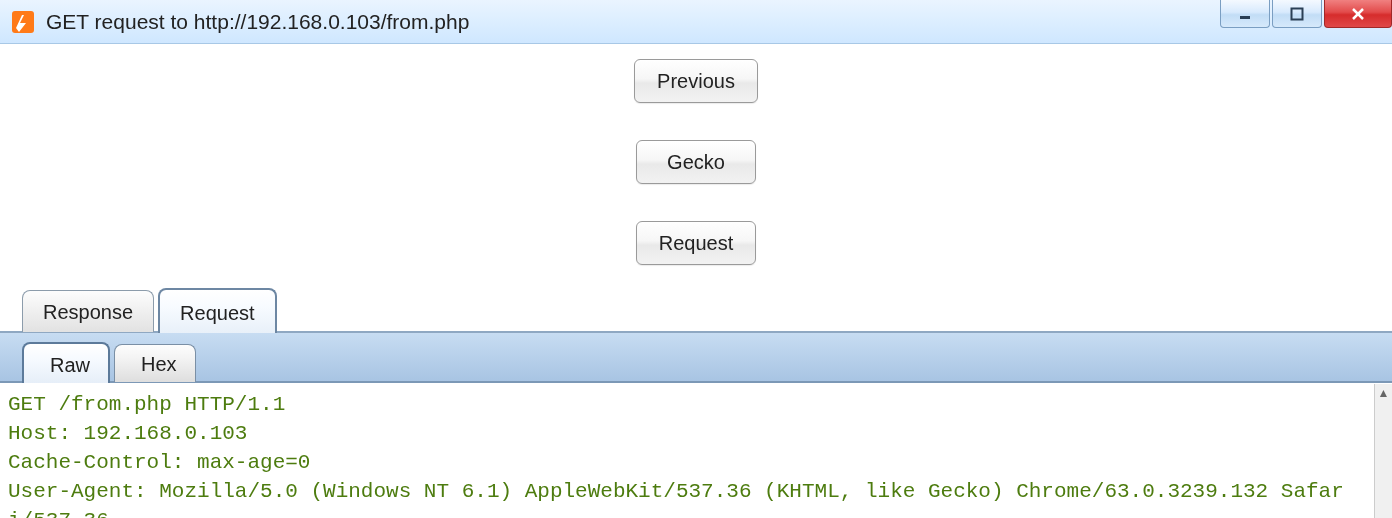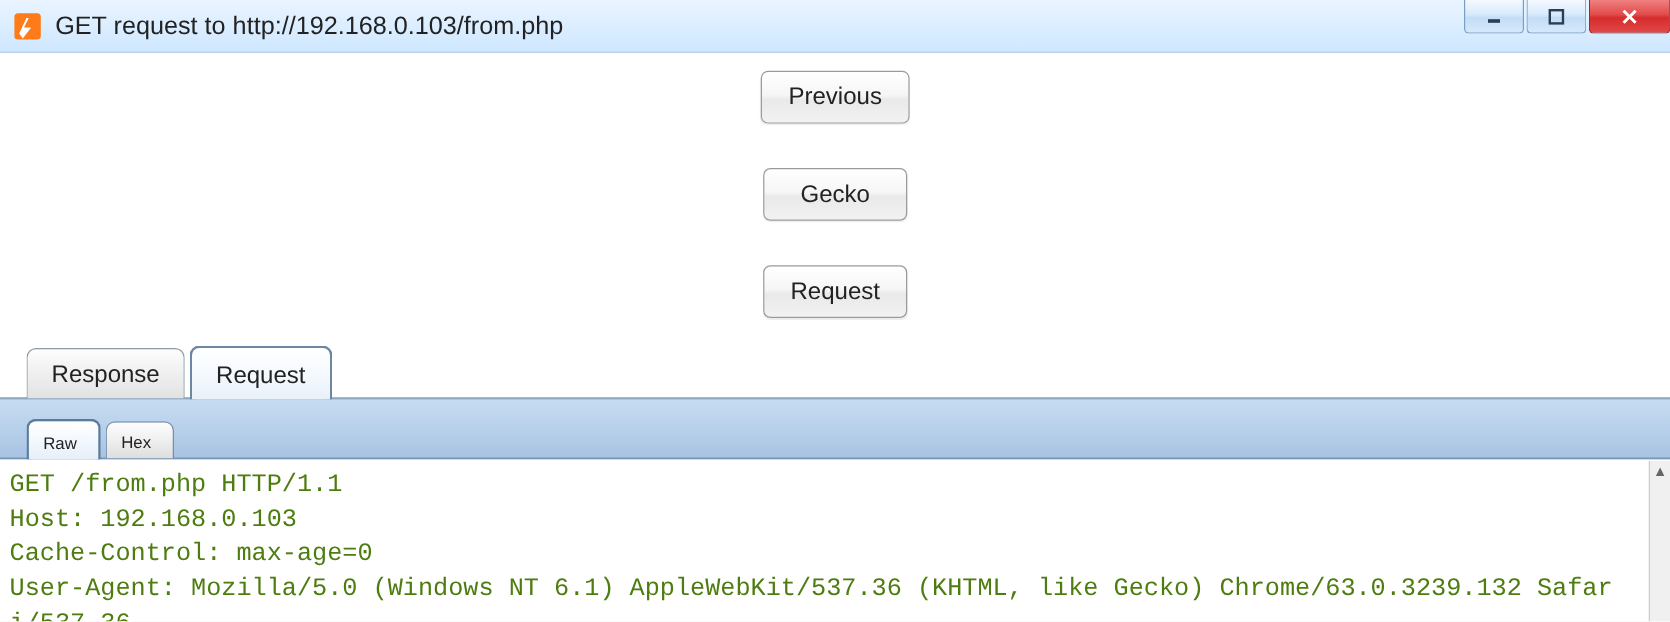--- a/index.html
+++ b/index.html
@@ -118,26 +118,26 @@
 }
 .subtabs-bar {
   background: linear-gradient(to bottom, #c7dcf2 0%, #a8c4e3 100%);
   border-bottom: 2px solid #7c98b6;
   padding: 6px 0 0 22px;
   display: flex;
   align-items: flex-end;
   height: 50px;
 }
 .subtab {
-  padding: 8px 18px 6px 12px;
+  padding: 8px 18px 6px 26px;
   border: 1px solid #7a8fa5;
   border-bottom: none;
   border-radius: 8px 8px 0 0;
   background: linear-gradient(to bottom, #fdfdfd 0%, #f2f2f2 40%, #dedede 100%);
-  font-size: 14px;
+  font-size: 20px;
   color: #222;
   margin-right: 4px;
   cursor: pointer;
   position: relative;
   top: 1px;
 }
 .subtab.active {
   background: linear-gradient(to bottom, #ffffff 0%, #f6faff 40%, #e6eef8 100%);
   border-color: #5c7a9a;
   border-width: 2px 2px 0 2px;

